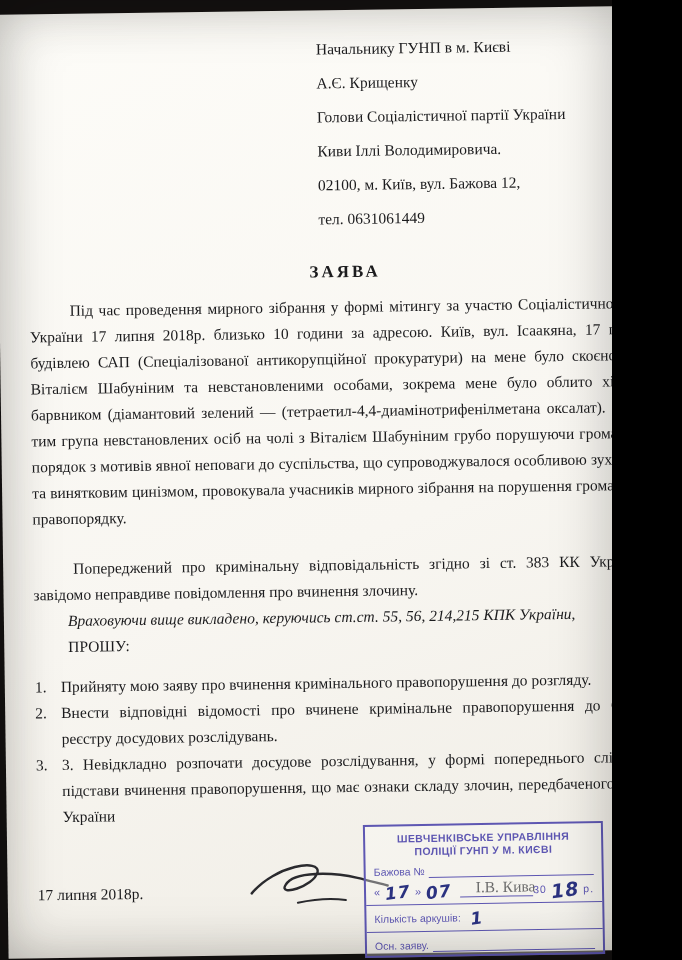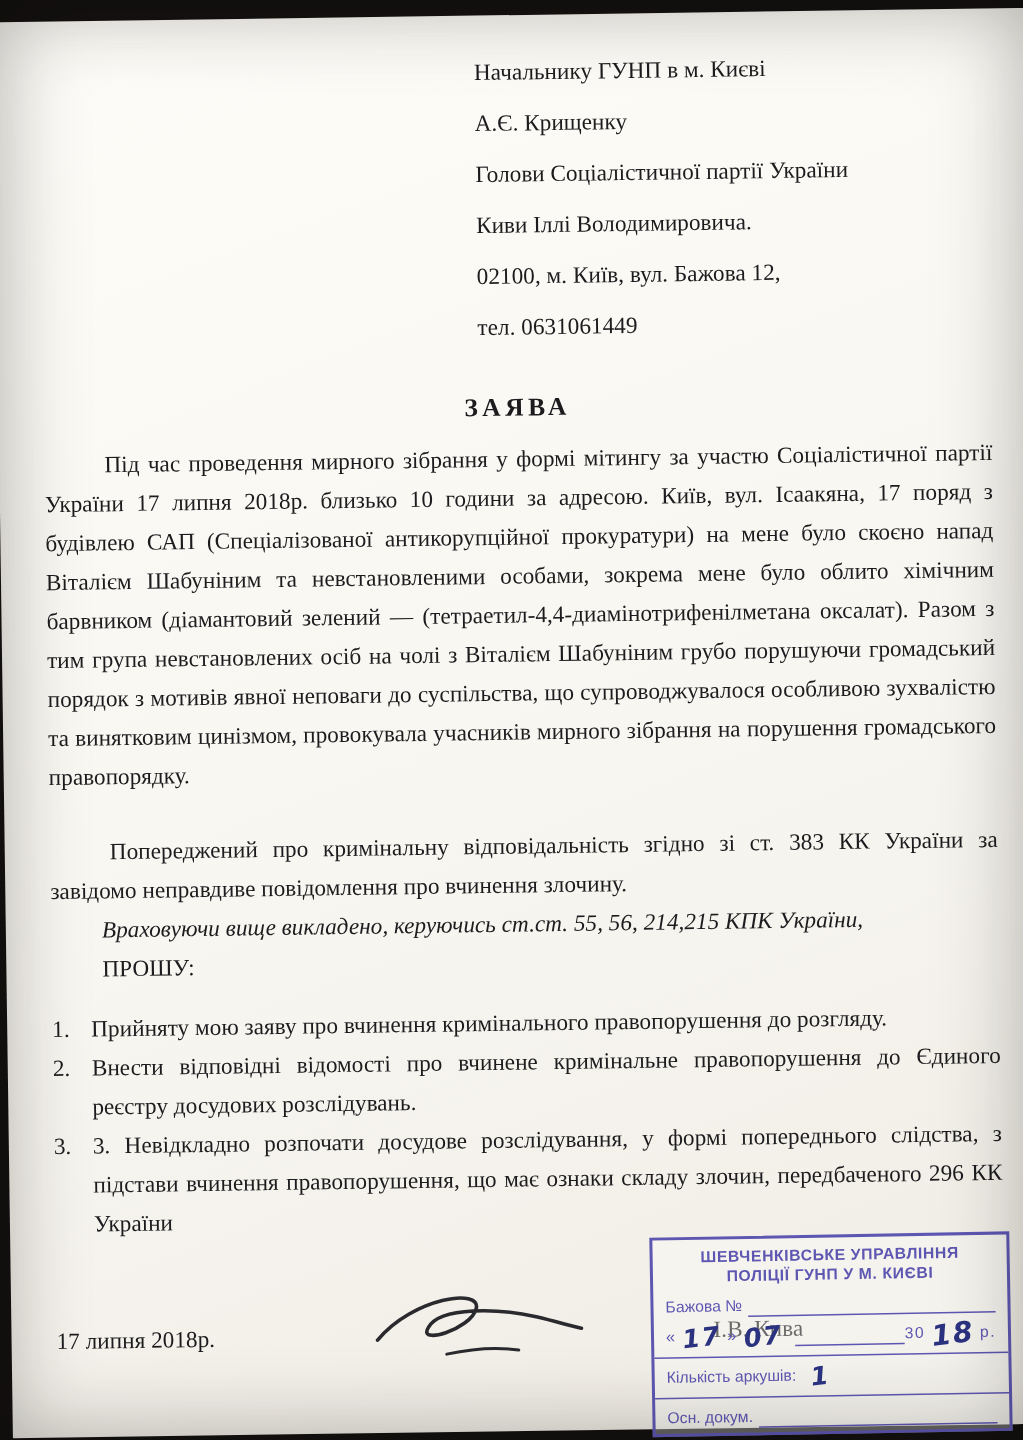--- a/index.html
+++ b/index.html
@@ -1,20 +1,20 @@
 <!DOCTYPE html>
 <html style="--c-paper: #f8f6f1; --c-text: #1c1c1e; --c-stamp: #5e57b2; --c-ink: #2b3280; --c-background: #141110;"><head>
 <meta charset="utf-8">
 <style>
   :root{
     --c-paper:#f8f6f1; --c-text:#1c1c1e; --c-stamp:#5e57b2; --c-ink:#2b3280; --c-background:#141110;
   }
   *{box-sizing:border-box;}
   body{margin:0;background:#000;font-family:"Liberation Serif", serif;}
-  .photo{position:relative;width:682px;height:960px;overflow:hidden;background:var(--c-background);}
+  .photo{position:relative;width:612px;height:960px;overflow:hidden;background:var(--c-background);}
   .photo::after{content:"";position:absolute;inset:0;pointer-events:none;
     box-shadow:inset 0 0 60px rgba(0,0,0,.25);}
   .paper{position:absolute;left:2px;top:10px;width:692px;height:944px;
     background:linear-gradient(160deg,#fdfcf8 0%,var(--c-paper) 55%,#efece4 100%);
     transform:rotate(-0.8deg);transform-origin:50% 50%;
     padding:22px 30px 0 30px;color:var(--c-text);
     box-shadow:inset 0 0 45px rgba(90,80,60,.10);}
   .addr{margin-left:290px;font-size:15.5px;line-height:34px;}
   .title{text-align:center;font-weight:bold;font-size:17px;letter-spacing:3px;margin:26px 0 12px;}
   .para{margin:0;font-size:15.5px;line-height:26px;text-align:justify;}
@@ -115,17 +115,17 @@
       <span class="hand big">18</span>
       <span>р.</span>
     </div>
     <div class="stamp-divider"></div>
     <div class="stamp-row sheets">
       <span>Кількість аркушів:</span>
       <span class="hand">1</span>
     </div>
     <div class="stamp-divider"></div>
     <div class="stamp-row">
-      <span>Осн. докум.</span>
+      <span>Осн. заяву.</span>
       <span class="fill-line"></span>
     </div>
   </div>
 </div>
 
 </body></html>

